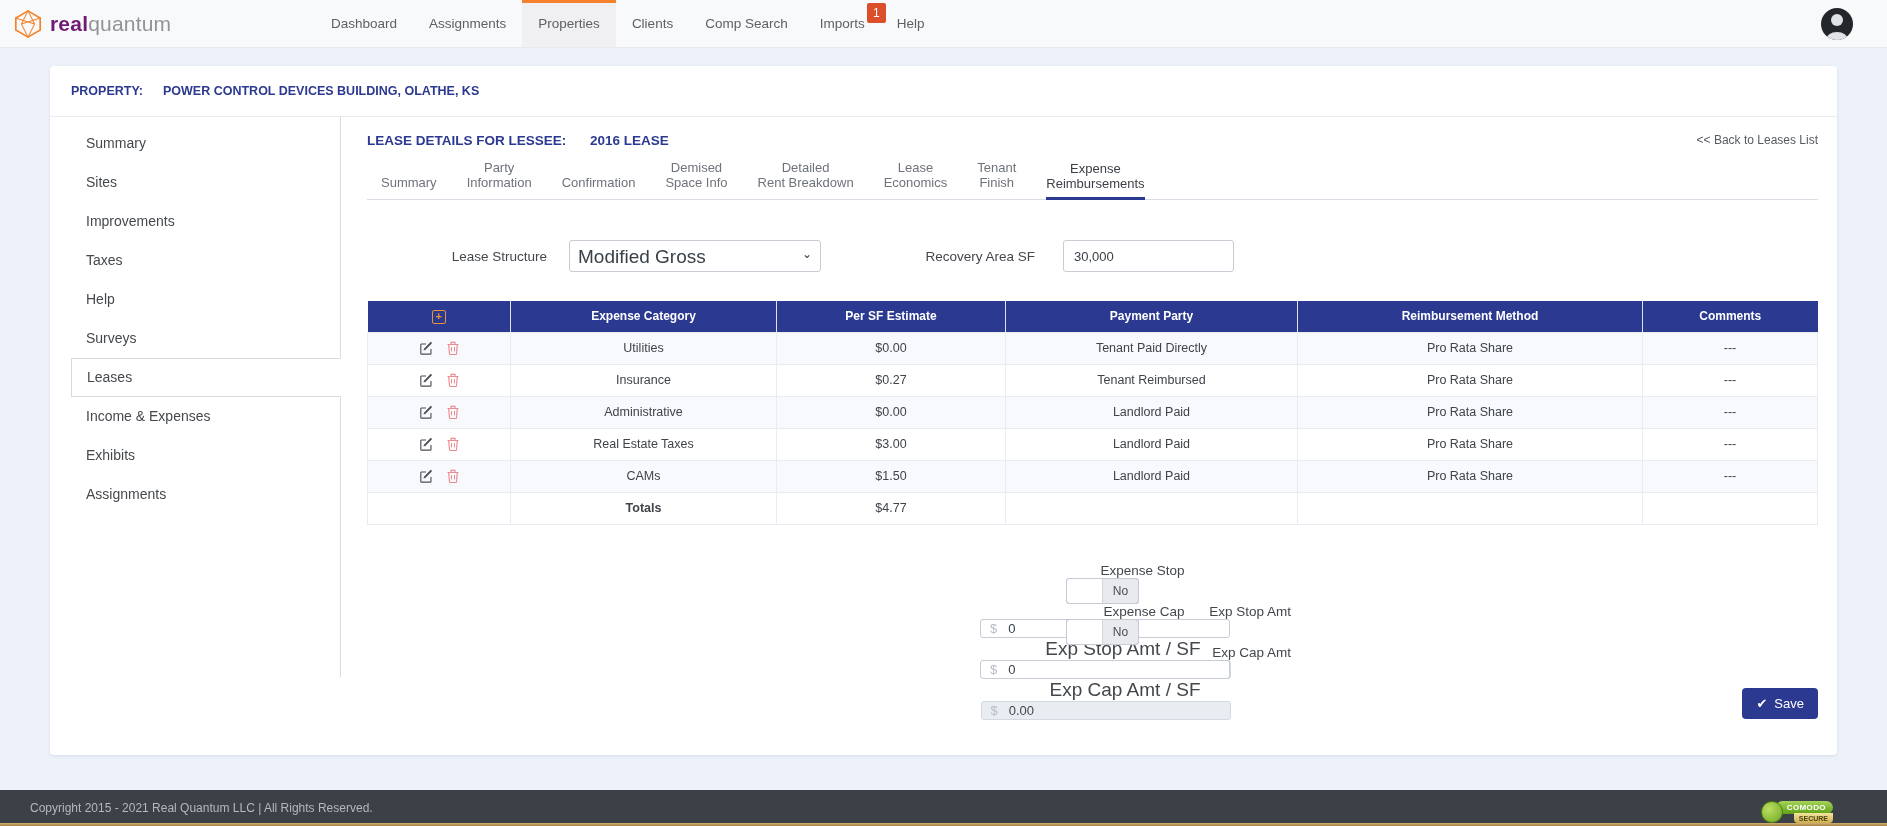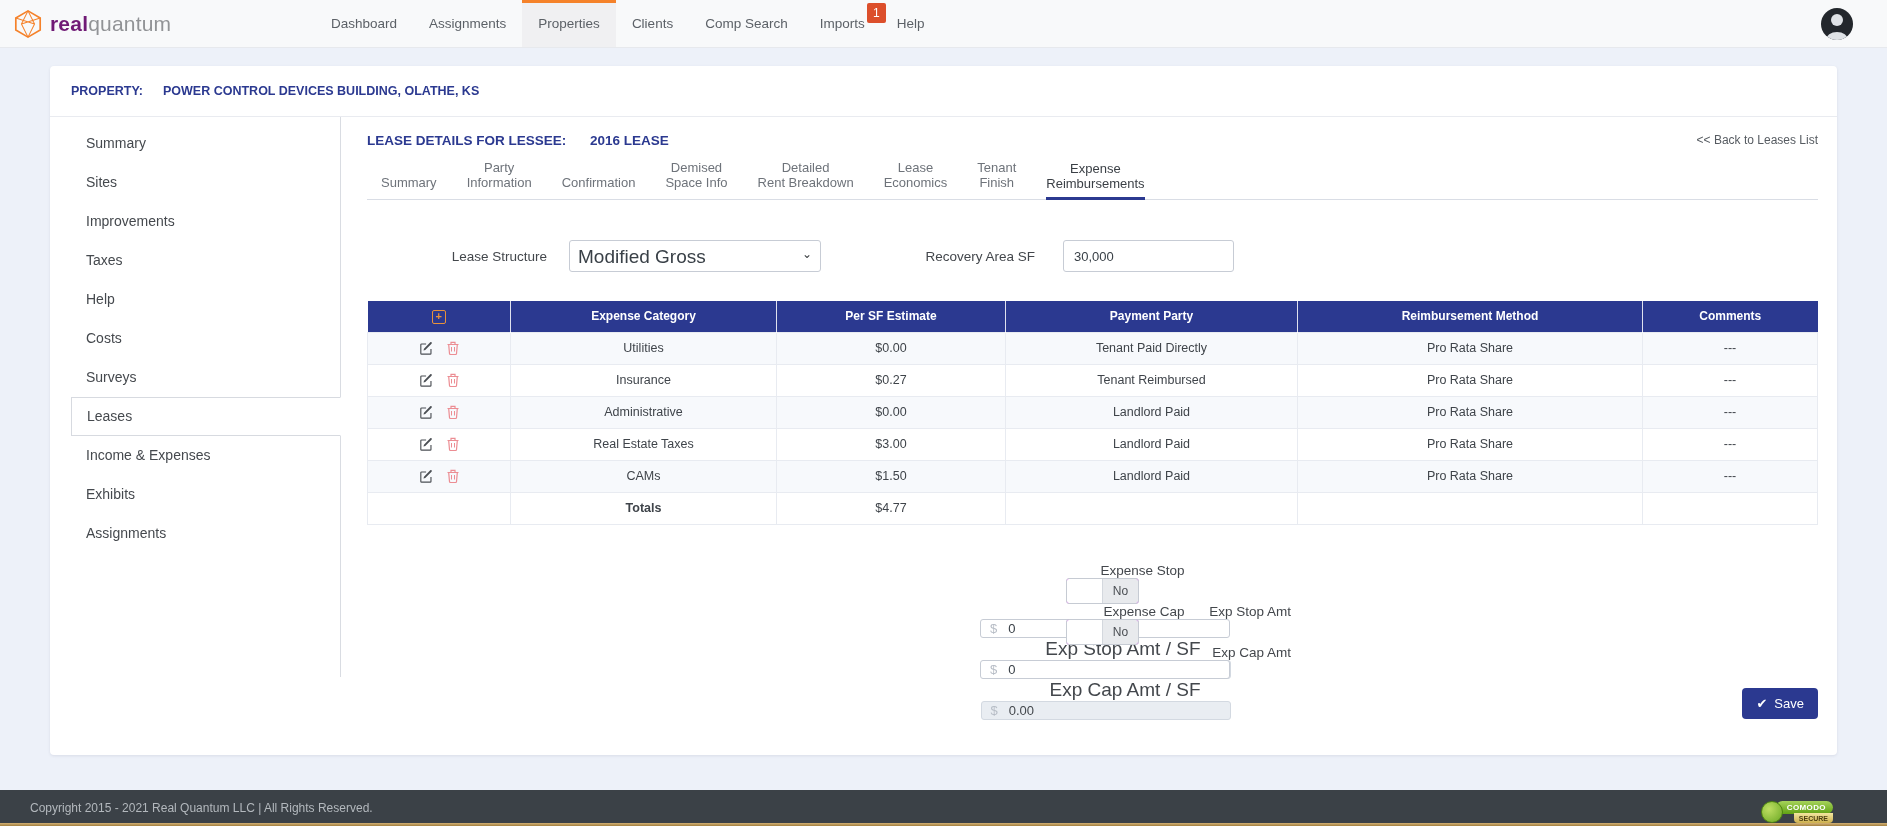--- a/index.html
+++ b/index.html
@@ -135,21 +135,20 @@
     <span>PROPERTY:</span>
     <span class="prop-value">POWER CONTROL DEVICES BUILDING, OLATHE, KS</span>
   </div>
   <div class="card-body">
     <aside class="sidebar" id="sidebar">
         <div class="side-item">Summary</div>
         <div class="side-item">Sites</div>
         <div class="side-item">Improvements</div>
         <div class="side-item">Taxes</div>
         <div class="side-item">Help</div>
-        <div class="side-item">Costs</div>
         <div class="side-item">Surveys</div>
         <div class="side-item active">Leases</div>
         <div class="side-item">Income &amp; Expenses</div>
         <div class="side-item">Exhibits</div>
         <div class="side-item">Assignments</div>
       </aside>
     <section class="content">
 
       <div class="content-header">
         <div class="lease-title">

